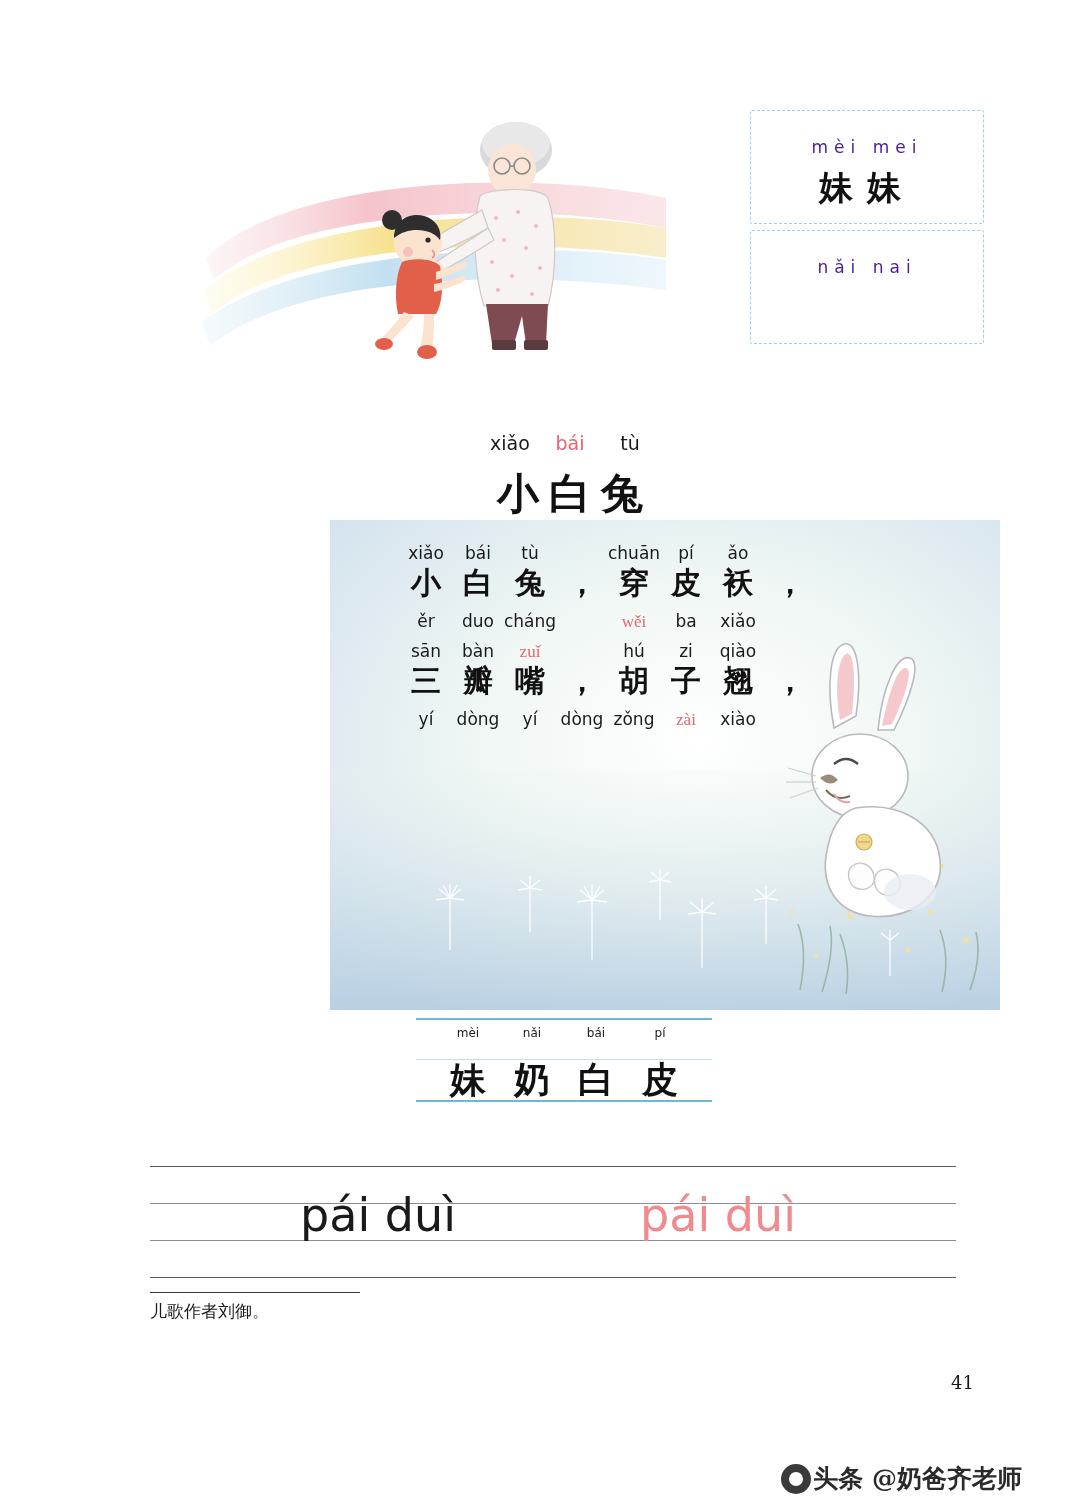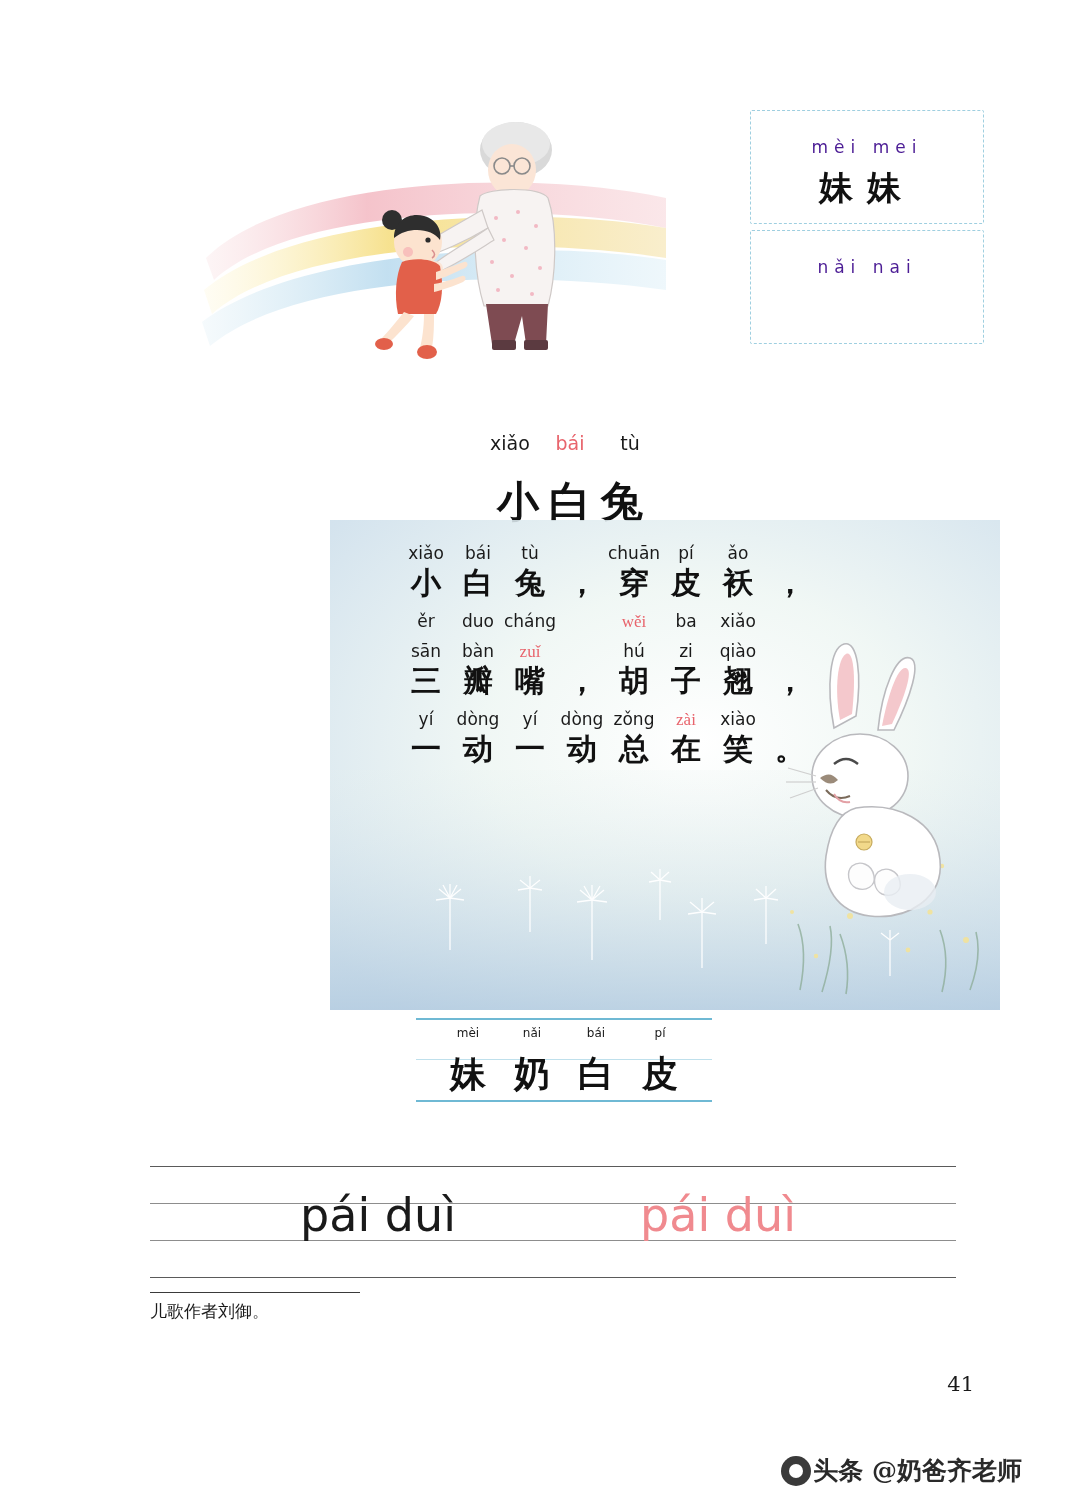--- a/index.html
+++ b/index.html
@@ -74,21 +74,21 @@
     font-size: 19px;
     color: #1a1a1a;
   }
   #poem-title-pinyin .hl { color: #e8646c; }
   #poem-title-pinyin span { display: inline-block; width: 60px; }
   #poem-title-hanzi {
     font-family: Liberation Serif, serif;
     font-weight: bold;
     font-size: 42px;
     color: #111;
-    margin-top: 20px;
+    margin-top: 12px;
     letter-spacing: 10px;
     padding-left: 10px;
   }
 
   
   #poem-bg {
     position: absolute;
     left: 330px;
     top: 520px;
     width: 670px;
@@ -142,21 +142,21 @@
     position: absolute;
     top: 6px; left: 0; right: 0;
     text-align: center;
     font-family: "DejaVu Sans", sans-serif;
     font-size: 12px;
     color: #1a1a1a;
   }
   #char-strip .py .syl { display: inline-block; width: 64px; text-align: center; }
   #char-strip .hz {
     position: absolute;
-    top: 30px; left: 0; right: 0;
+    top: 36px; left: 0; right: 0;
     text-align: center;
     font-family: "DejaVu Serif", serif;
     font-weight: bold;
     font-size: 36px;
     color: #111;
   }
   #char-strip .hz .ch { display: inline-block; width: 64px; text-align: center; }
 
   
   #writing-block {
@@ -200,29 +200,29 @@
     font-size: 17px;
     color: #1a1a1a;
   }
 
   
   #page-number {
     position: absolute;
     right: 106px;
     top: 1372px;
     font-family: "DejaVu Serif", serif;
-    font-size: 21px;
+    font-size: 18px;
     color: #1a1a1a;
   }
 
   
   #watermark {
     position: absolute;
     right: 58px;
-    bottom: 24px;
+    bottom: 16px;
     display: flex;
     align-items: center;
     gap: 2px;
   }
   #watermark .wm-logo {
     width: 30px; height: 30px;
     border-radius: 50%;
     background: #3a3a3a;
     position: relative;
   }
@@ -498,21 +498,20 @@
     </div>
     <div class="poem-line">
       <div class="py-row"><span class="syl" style="width: 52px;">ěr</span><span class="syl" style="width: 52px;">duo</span><span class="syl" style="width: 52px;">cháng</span><span class="syl" style="width: 52px;"></span><span class="syl hl" style="width: 52px;">wěi</span><span class="syl" style="width: 52px;">ba</span><span class="syl" style="width: 52px;">xiǎo</span><span class="syl" style="width: 52px;"></span></div>
     </div>
     <div class="poem-line">
       <div class="py-row"><span class="syl" style="width: 52px;">sān</span><span class="syl" style="width: 52px;">bàn</span><span class="syl hl" style="width: 52px;">zuǐ</span><span class="syl" style="width: 52px;"></span><span class="syl" style="width: 52px;">hú</span><span class="syl" style="width: 52px;">zi</span><span class="syl" style="width: 52px;">qiào</span><span class="syl" style="width: 52px;"></span></div>
       <div class="hz-row"><span class="ch" style="width: 52px;">三</span><span class="ch" style="width: 52px;">瓣</span><span class="ch" style="width: 52px;">嘴</span><span class="ch" style="width: 52px;">，</span><span class="ch" style="width: 52px;">胡</span><span class="ch" style="width: 52px;">子</span><span class="ch" style="width: 52px;">翘</span><span class="ch" style="width: 52px;">，</span></div>
     </div>
     <div class="poem-line">
       <div class="py-row"><span class="syl" style="width: 52px;">yí</span><span class="syl" style="width: 52px;">dòng</span><span class="syl" style="width: 52px;">yí</span><span class="syl" style="width: 52px;">dòng</span><span class="syl" style="width: 52px;">zǒng</span><span class="syl hl" style="width: 52px;">zài</span><span class="syl" style="width: 52px;">xiào</span><span class="syl" style="width: 52px;"></span></div>
-      <div class="hz-row"><span class="ch" style="width: 52px;">一</span><span class="ch" style="width: 52px;">动</span><span class="ch" style="width: 52px;">一</span><span class="ch" style="width: 52px;">动</span><span class="ch" style="width: 52px;">总</span><span class="ch" style="width: 52px;">在</span><span class="ch" style="width: 52px;">笑</span><span class="ch" style="width: 52px;">。</span></div>
     </div>
   </div>
 
 <div id="char-strip">
   <div class="mid-line"></div>
   <div class="py"><span class="syl">mèi</span><span class="syl">nǎi</span><span class="syl">bái</span><span class="syl">pí</span></div>
   <div class="hz"><span class="ch">妹</span><span class="ch">奶</span><span class="ch">白</span><span class="ch">皮</span></div>
 </div>
 
 <div id="writing-block">

